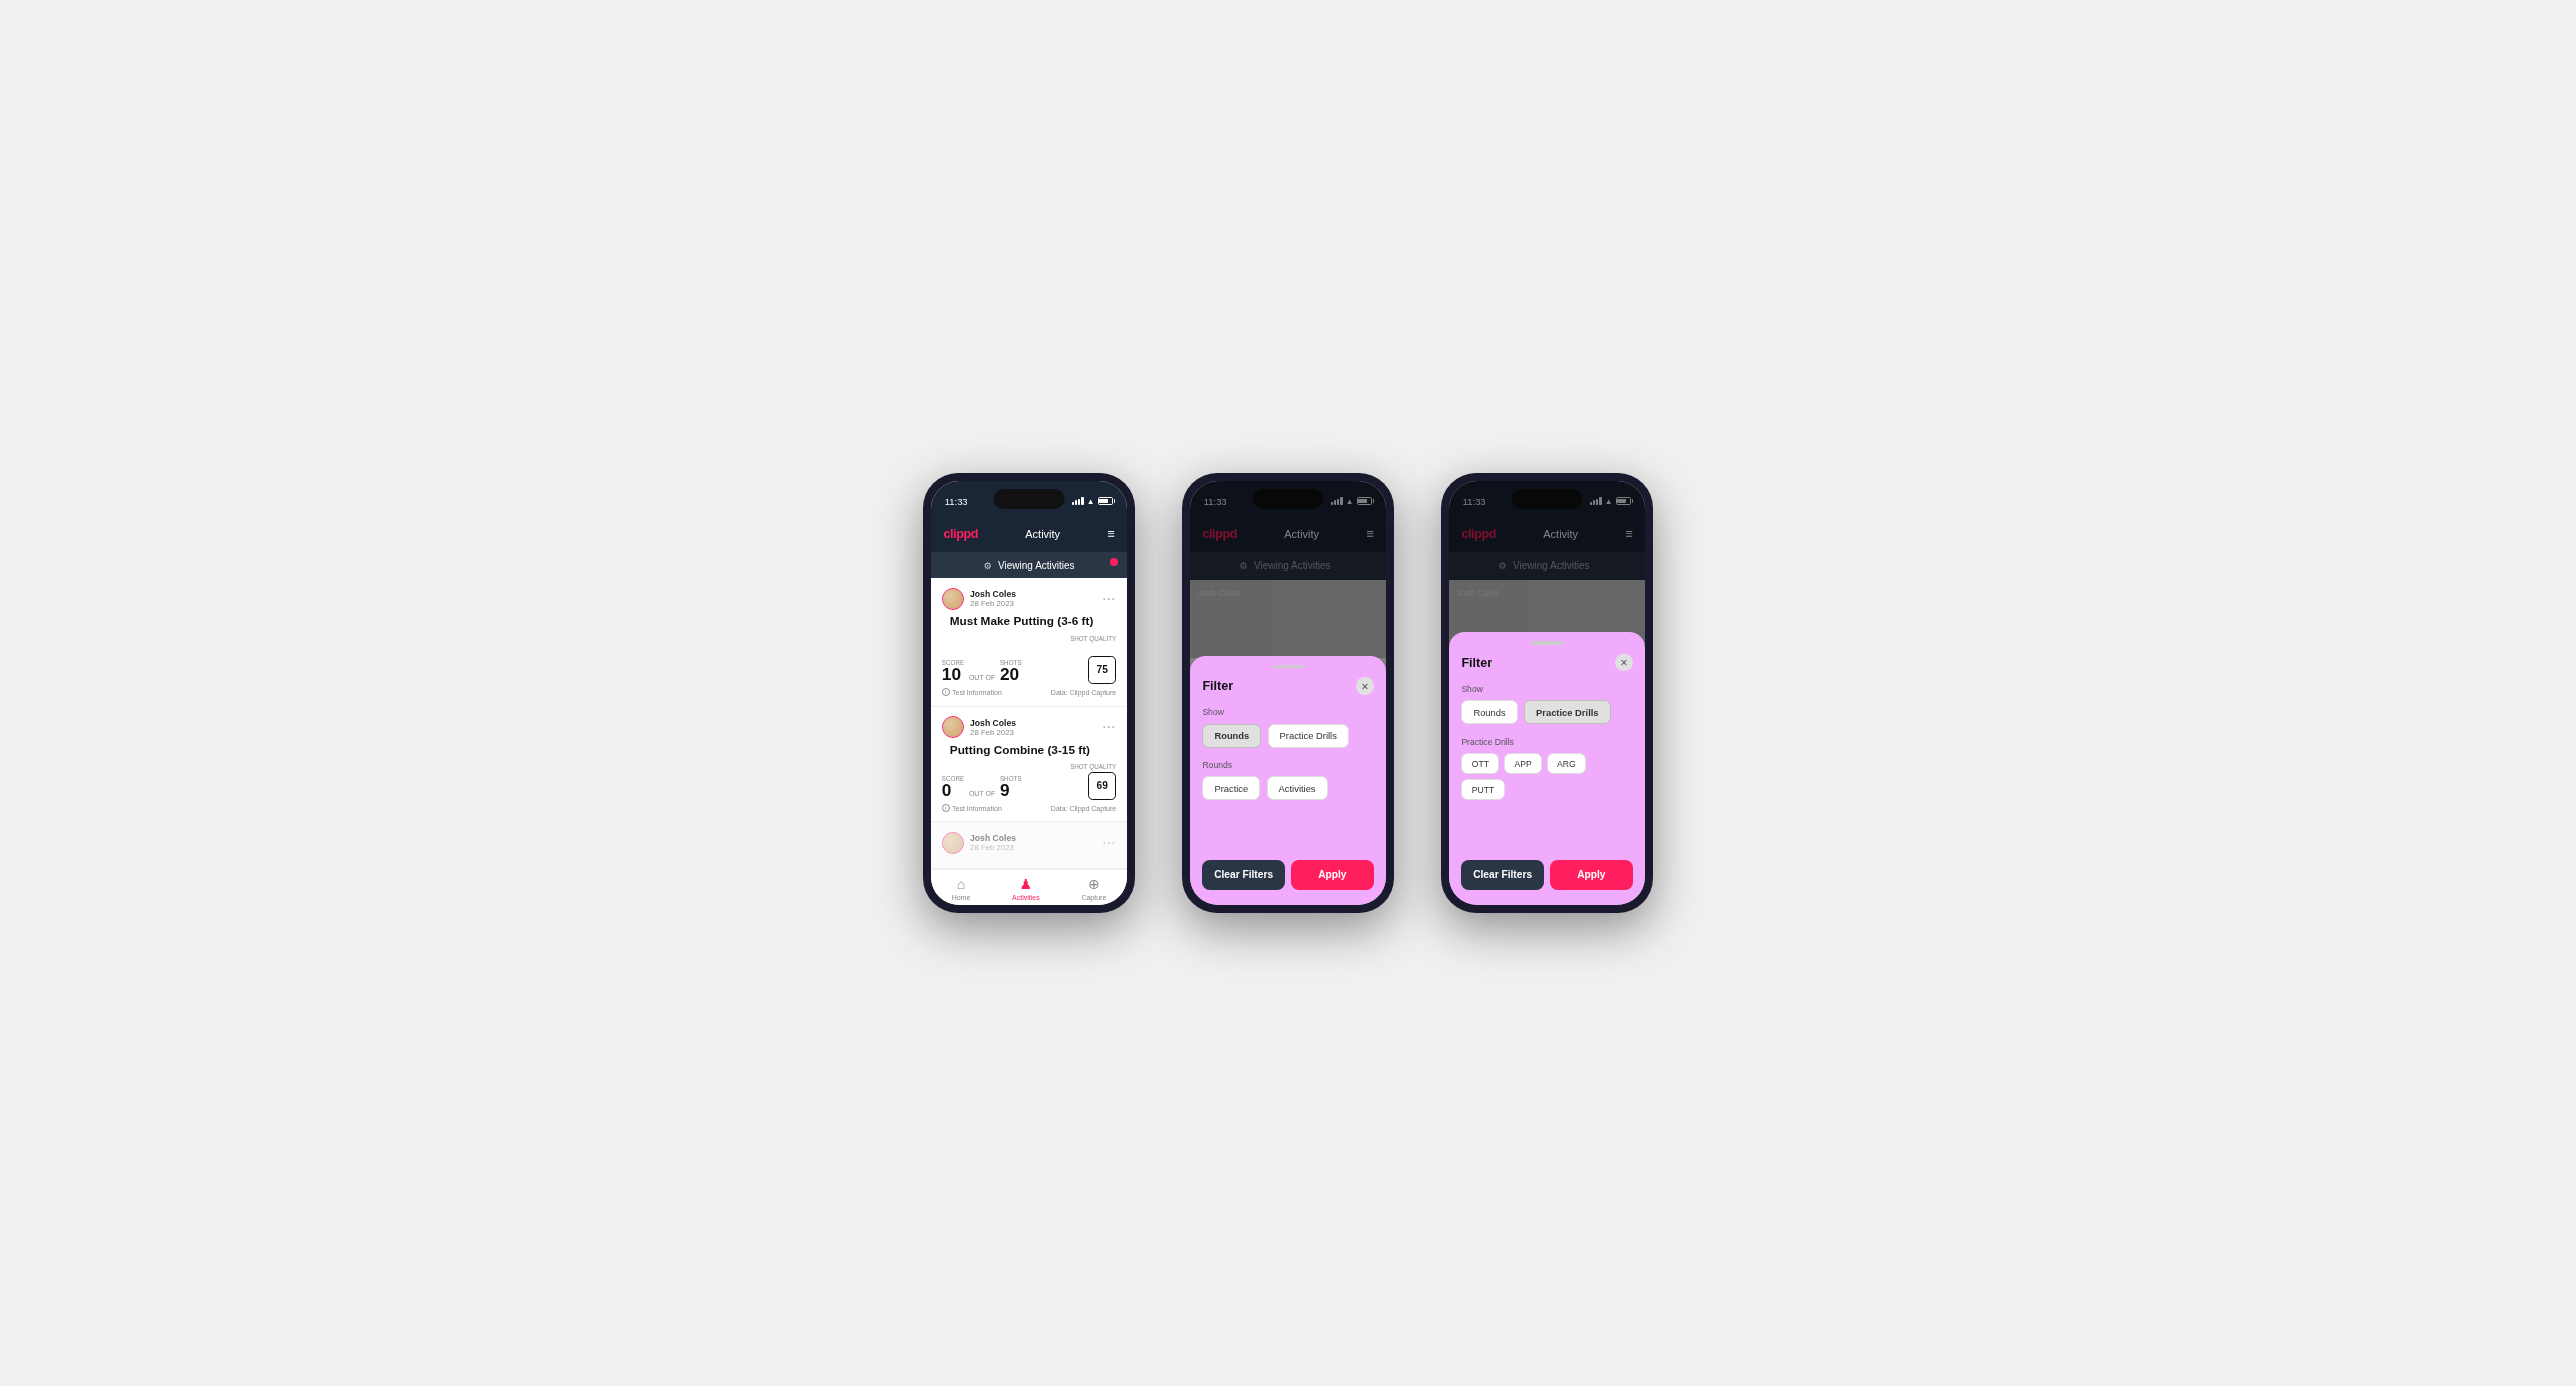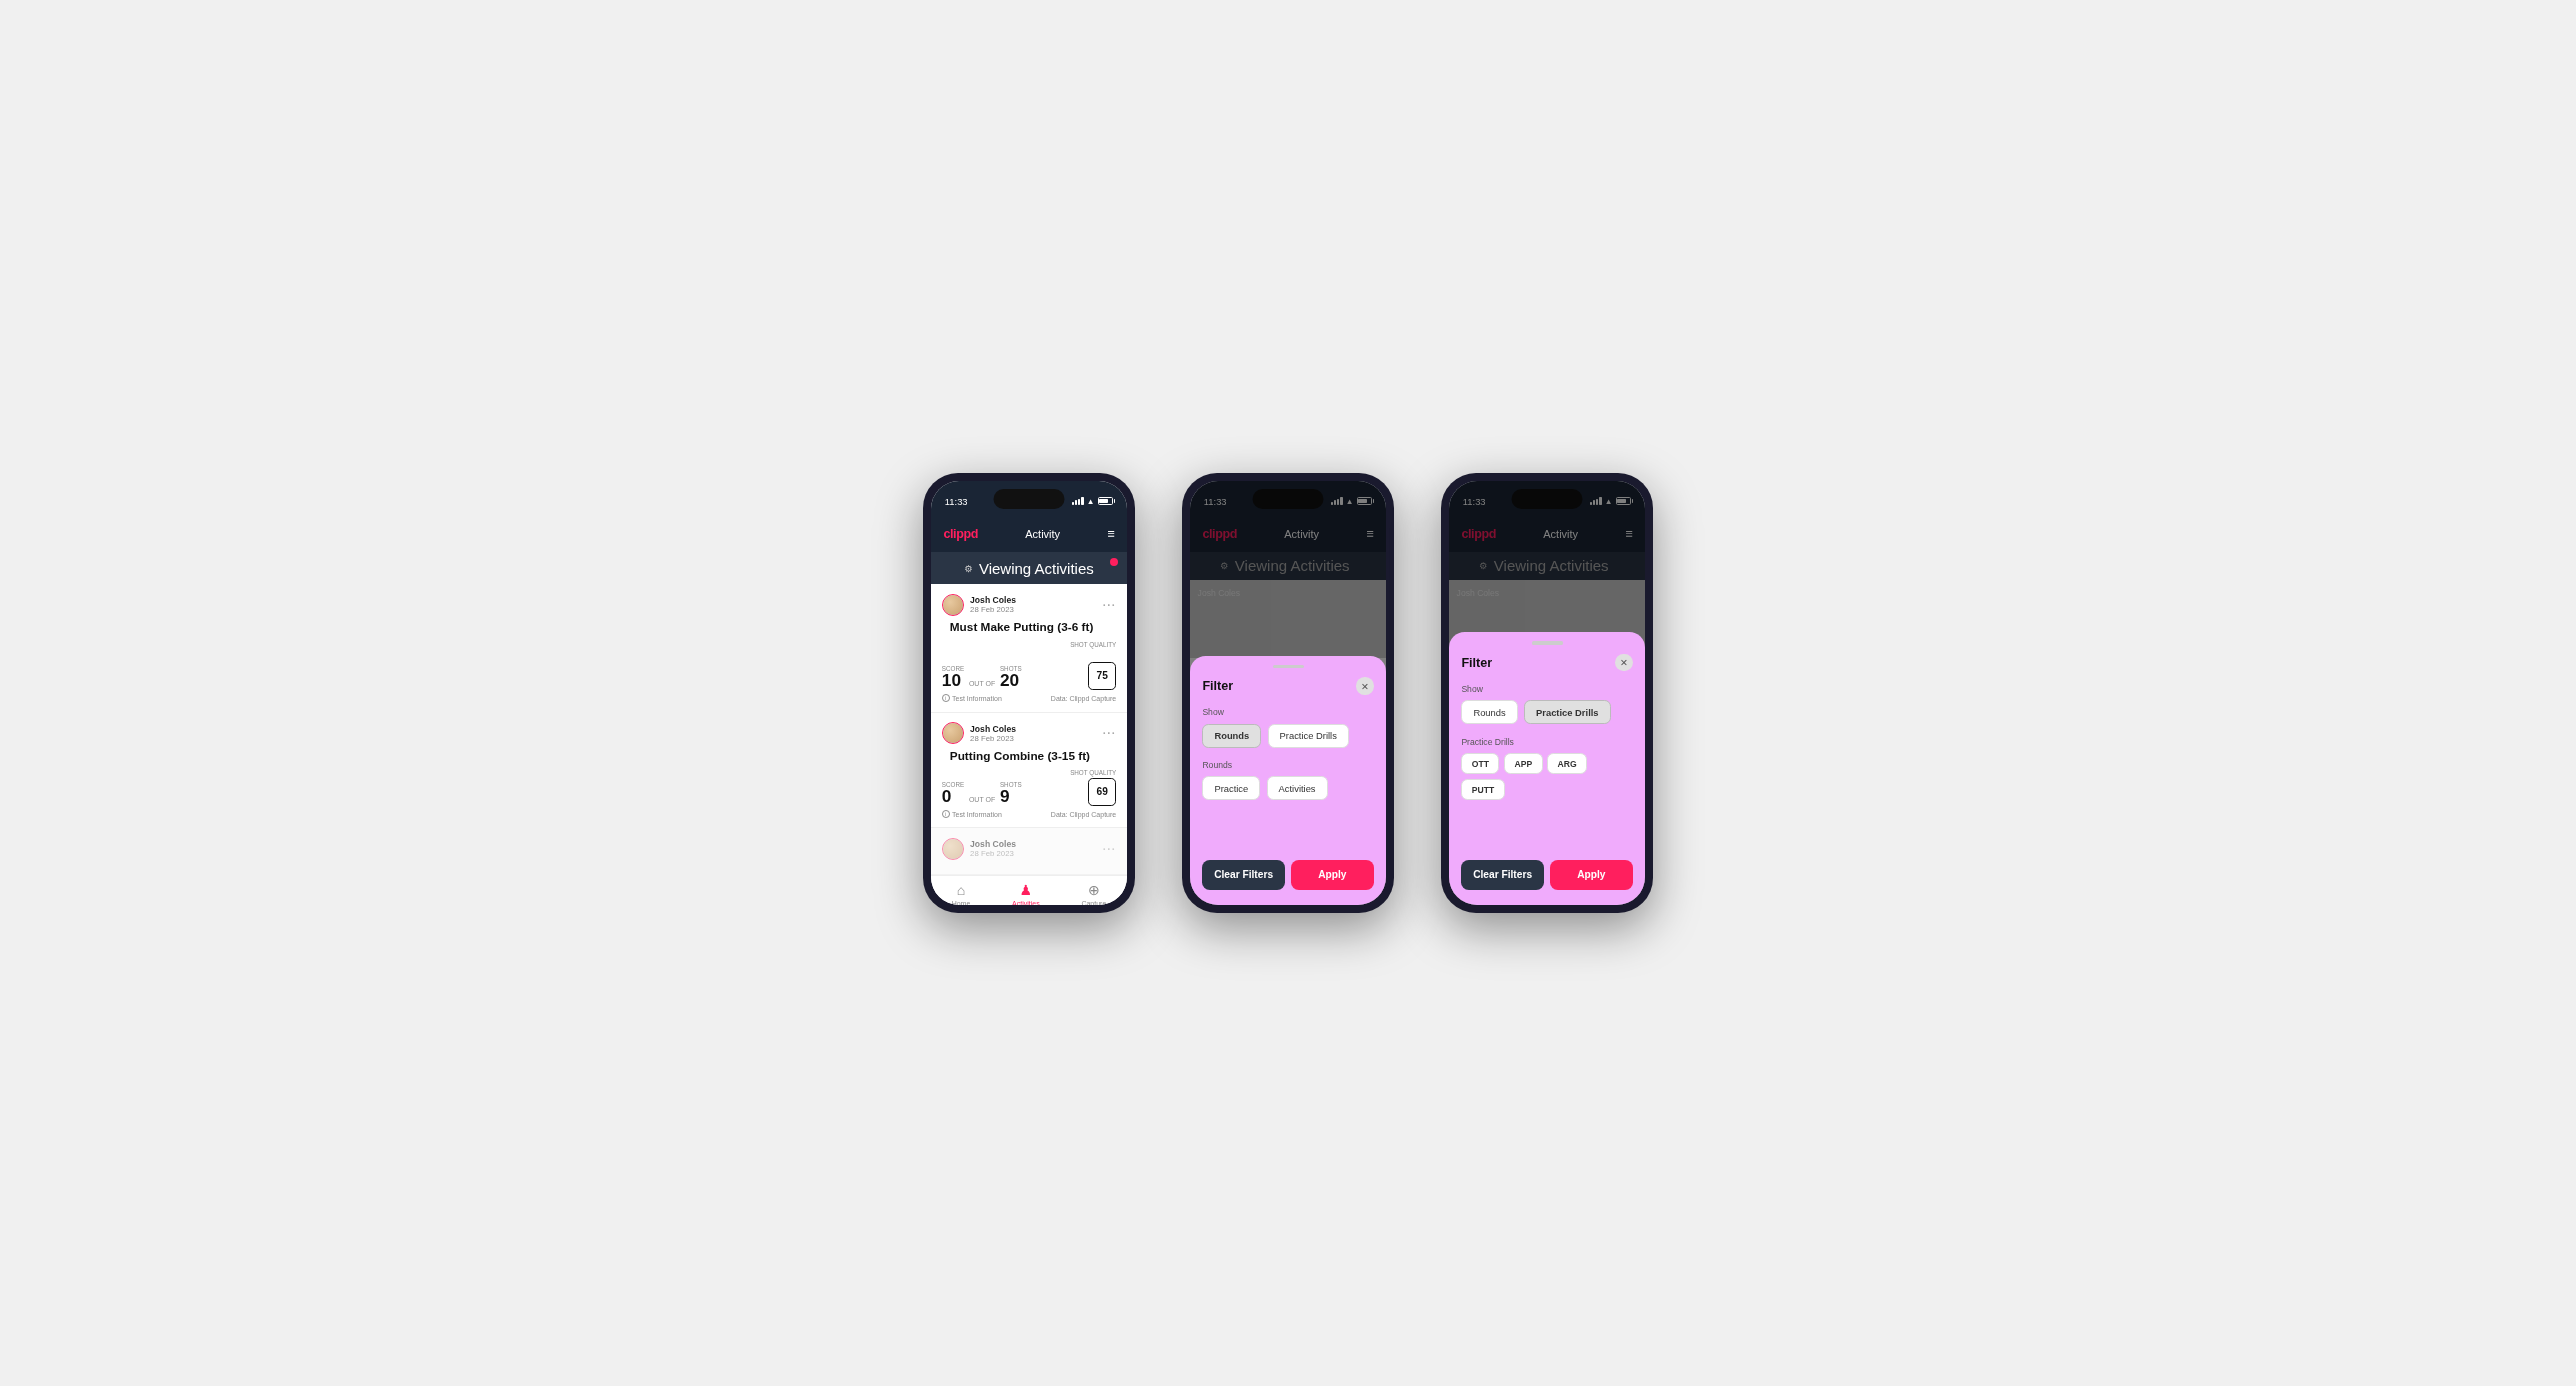--- a/index.html
+++ b/index.html
@@ -113,21 +113,21 @@
       position: relative;
     }
     .viewing-bar .dot {
       position: absolute;
       right: 9.4px;
       top: 6.3px;
       width: 7.8px; height: 7.8px;
       background: #ff1f5e;
       border-radius: 50%;
     }
-    .viewing-bar-text { color: #fff; font-size: 15px; font-weight: 500; }
+    .viewing-bar-text { color: #fff; font-size: 10px; font-weight: 500; }
     .filter-icon { color: #ccc; font-size: 9.4px; }
 
     
     .activities-list {
       background: #f8f8f8;
       flex: 1;
       overflow: hidden;
     }
     .activity-card {
       background: #fff;
@@ -294,21 +294,21 @@
       height: 28px;
     }
 
     
     .tag-group { display: flex; gap: 4.7px; flex-wrap: wrap; margin-bottom: 12.6px; }
     .tag-btn {
       padding: 4.7px 9.4px;
       border: 0.8px solid #ddd;
       border-radius: 6.3px;
       font-size: 8.6px;
-      font-weight: 700;
+      font-weight: 400;
       color: #333;
       background: #fff;
       cursor: pointer;
     }
   </style>
 </head>
 <body>
 
 <div class="phones-container">
 

